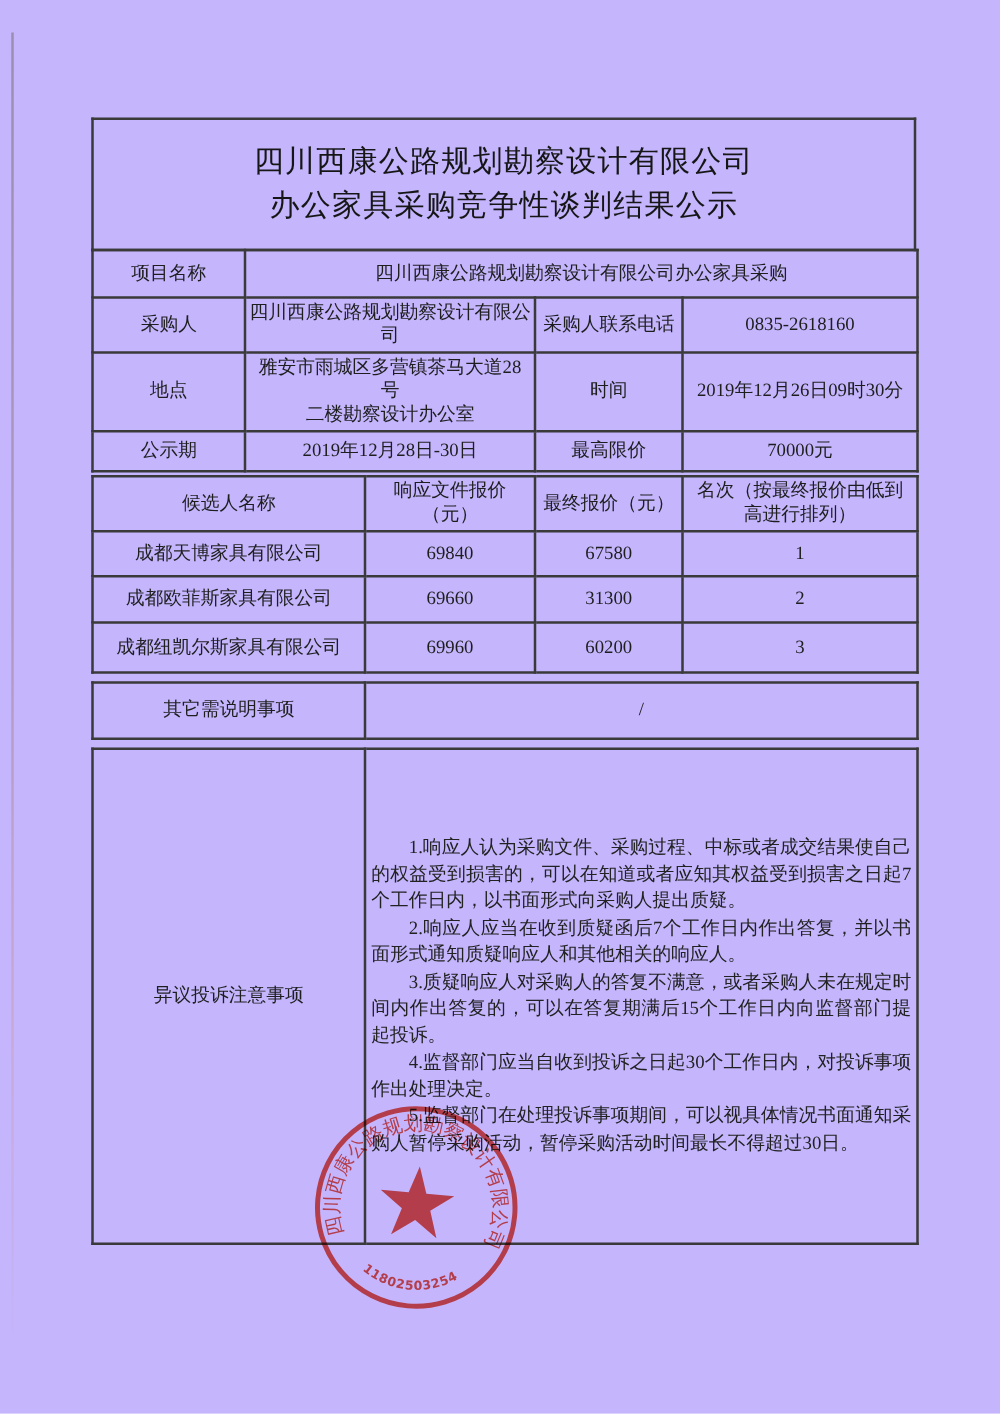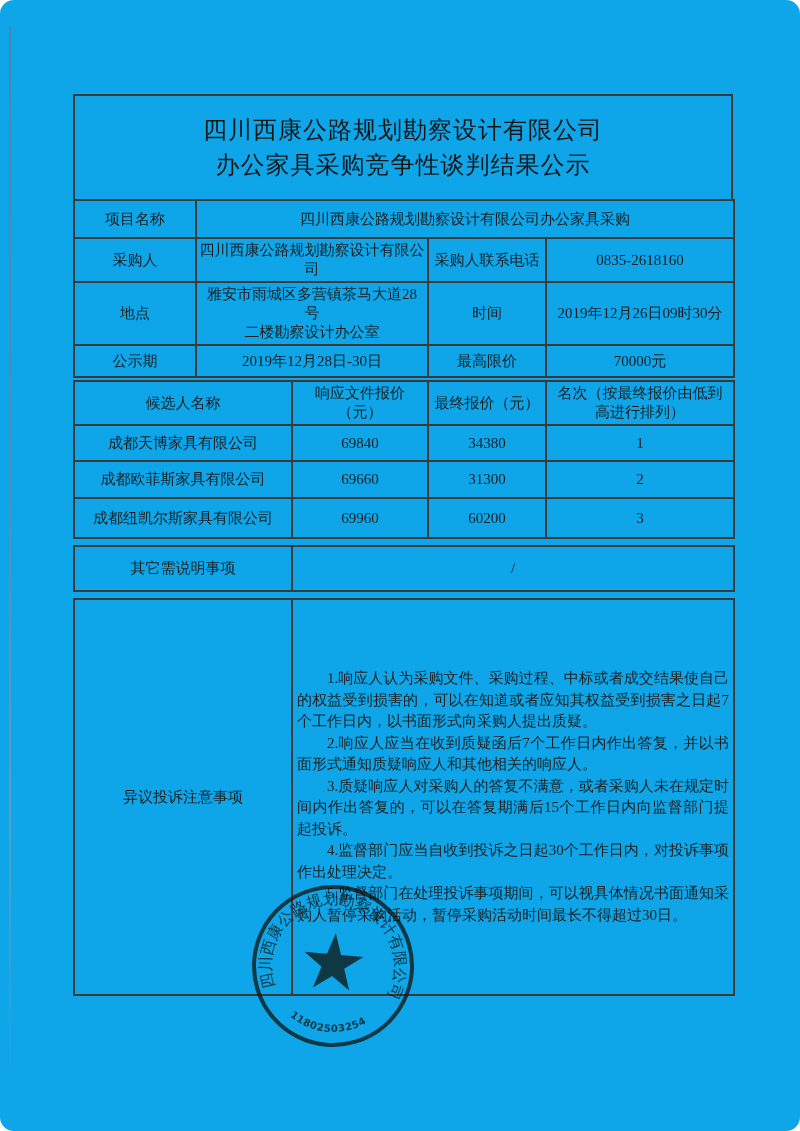--- a/index.html
+++ b/index.html
@@ -2,21 +2,21 @@
 <html><head>
 <meta charset="utf-8">
 <style>
   html,body{margin:0;padding:0;}
   body{
     width:800px;height:1131px;position:relative;overflow:hidden;
     background:#ffffff;
     font-family:"Liberation Serif","DejaVu Serif",serif;
     color:#1e1e1e;
   }
-  .page{position:absolute;inset:0;background:#0ea5e9;border-radius:14px;}
+  .page{position:absolute;inset:0;background:#c4b5fd;}
   
   .scan-edge{
     position:absolute;left:9px;top:26px;width:2px;height:1040px;
     background:linear-gradient(to bottom,
       rgba(120,110,110,.55) 0%,
       rgba(150,120,120,.45) 45%,
       rgba(205,150,150,.40) 75%,
       rgba(210,160,160,.05) 100%);
   }
   .doc{position:absolute;left:73px;top:94px;width:660px;}
@@ -128,21 +128,21 @@
       <tbody>
           <tr>
         <td class="h33">候选人名称</td>
         <td class="h33" style="padding:2px 4px;">响应文件报价（元）</td>
         <td class="h33">最终报价（元）</td>
         <td class="h33" style="padding:2px 6px;">名次（按最终报价由低到高进行排列）</td>
       </tr>
       <tr>
         <td class="h30">成都天博家具有限公司</td>
         <td class="h30">69840</td>
-        <td class="h30">34380</td>
+        <td class="h30">67580</td>
         <td class="h30">1</td>
       </tr>
       <tr>
         <td class="h31">成都欧菲斯家具有限公司</td>
         <td class="h31">69660</td>
         <td class="h31">31300</td>
         <td class="h31">2</td>
       </tr>
       <tr>
         <td class="h34">成都纽凯尔斯家具有限公司</td>

